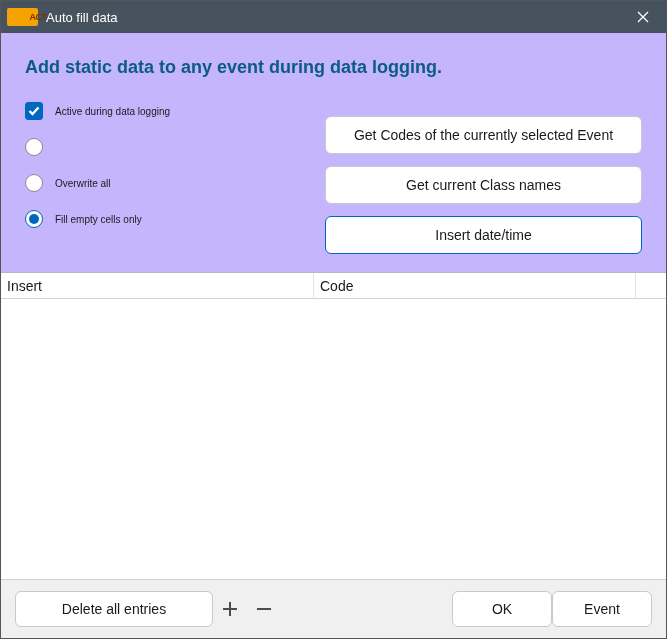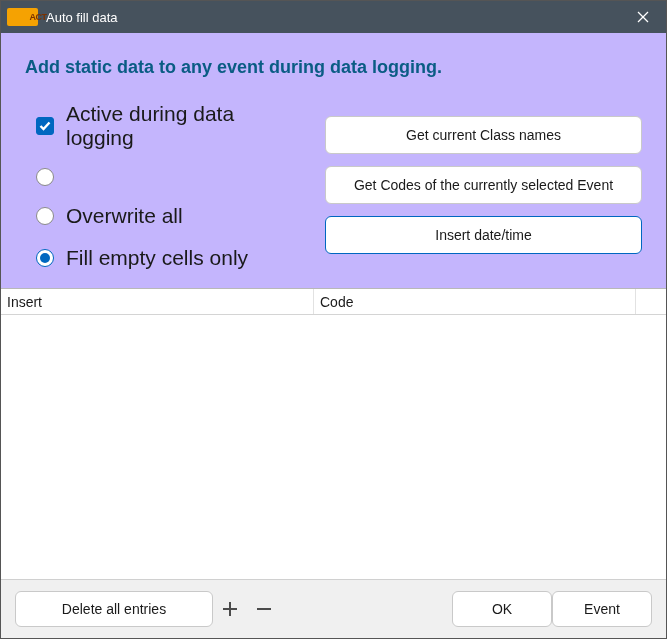--- a/index.html
+++ b/index.html
@@ -62,22 +62,21 @@
   .options-row {
     display: flex;
     gap: 20px;
   }
   .left-col { flex: 0 0 280px; display: flex; flex-direction: column; gap: 18px; }
   .right-col { flex: 1; display: flex; flex-direction: column; gap: 12px; padding-top: 14px; }
 
   .opt {
     display: flex; align-items: center; gap: 12px;
     cursor: pointer;
-    font-size: 21px;
-    margin-left: 11px;
+    font-size: 10px;
   }
   .opt .box, .opt .radio {
     width: 18px; height: 18px; flex: 0 0 18px;
     border-radius: 3px;
     display: flex; align-items: center; justify-content: center;
   }
   .opt .box {
     background: #0067c0;
     border: 1px solid #0067c0;
   }
@@ -197,22 +196,22 @@
           <span>Overwrite all</span>
         </div>
 
         <div class="opt">
           <span class="radio selected"></span>
           <span>Fill empty cells only</span>
         </div>
       </div>
 
       <div class="right-col">
+        <div class="btn">Get Codes of the currently selected Event</div>
         <div class="btn">Get current Class names</div>
-        <div class="btn">Get Codes of the currently selected Event</div>
         <div class="btn primary-outline">Insert date/time</div>
       </div>
     </div>
   </div>
 
   <div class="table-wrap">
     <div class="thead">
       <div class="col class">Insert</div>
       <div class="col code">Code</div>
       <div class="col spacer"></div>

